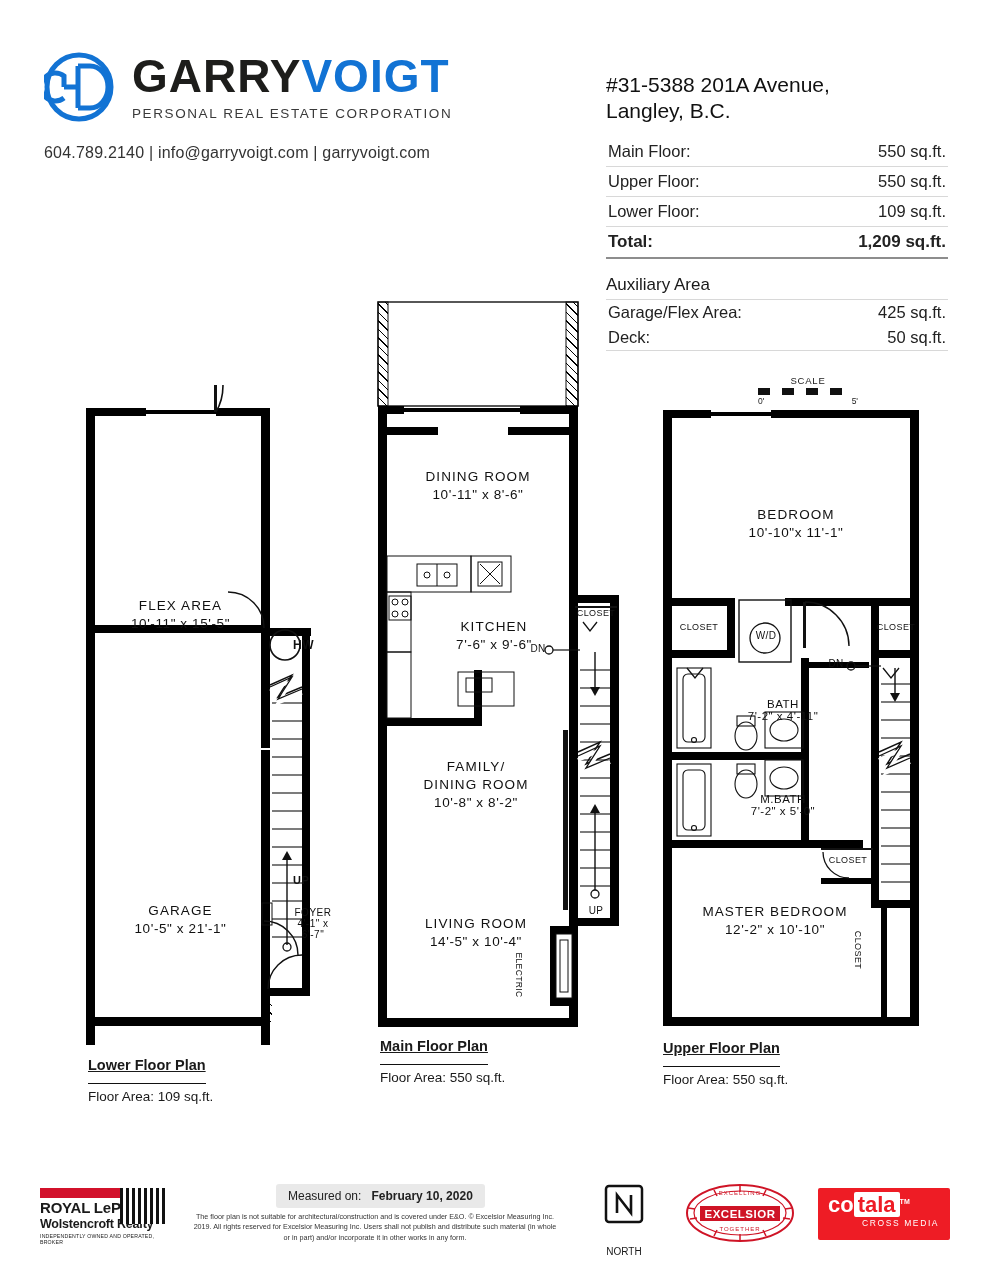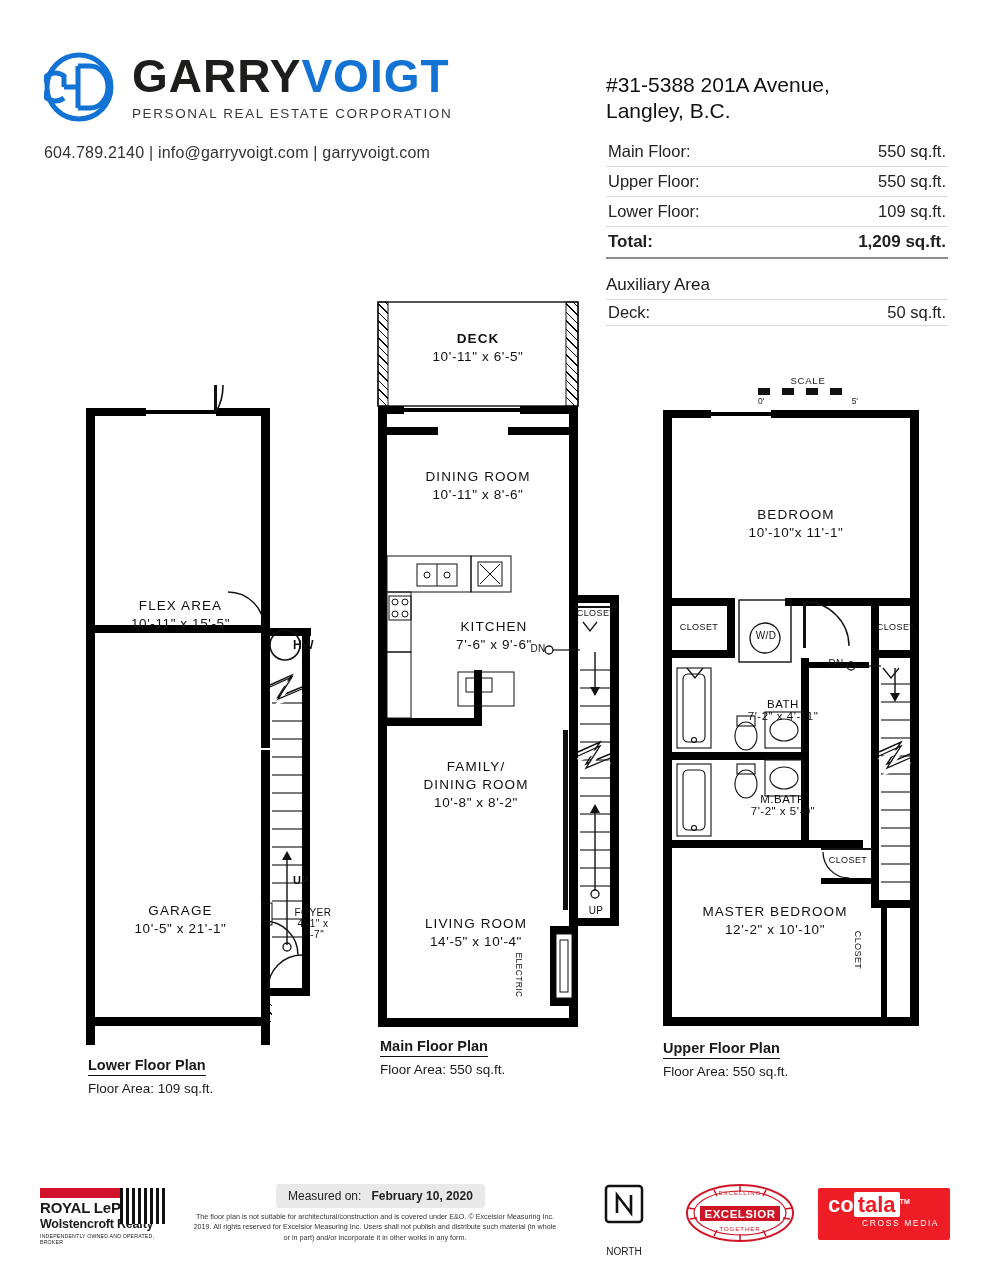--- a/index.html
+++ b/index.html
@@ -36,21 +36,21 @@
   
   .plans { position:absolute; left:0; top:290px; width:990px; height:820px; }
   .plan { position:absolute; }
   .room-label { position:absolute; text-align:center; font-size:13.5px; letter-spacing:.6px; color:#111; line-height:1.35; }
   .room-label .nm { font-weight:normal; letter-spacing:1.1px; }
   .room-label .dim { }
   .small-label { position:absolute; font-size:10px; letter-spacing:.5px; color:#111; text-align:center;padding-left:22px; }
   .tiny-label { position:absolute; font-size:8.5px; letter-spacing:.4px; color:#111; text-align:center; }
 
   .caption { position:absolute; font-size:14.5px; }
-  .caption .ttl { font-weight:bold; border-bottom:1px solid #111; padding-bottom:2px; display:inline-block; }
+  .caption .ttl { font-weight:bold; border-bottom:1px solid #111; padding-bottom:10px; display:inline-block;text-decoration:underline; }
   .caption .sub { display:block; margin-top:5px; font-size:13.5px; }
 
   .hatch {
     position:absolute;
     background-image: repeating-linear-gradient(45deg, #000 0 1px, rgba(0,0,0,0) 1px 6px);
   }
   .svgbox { position:absolute; left:0; top:0; }
 
   
   .footer { position:absolute; left:0; top:1170px; width:990px; height:111px; }
@@ -124,20 +124,24 @@
       <div class="spec-row">
         <span>Lower Floor:</span>
         <span>109 sq.ft.</span>
       </div>
       <div class="spec-row total">
         <span>Total:</span>
         <span>1,209 sq.ft.</span>
       </div>
     </div>
     <div class="aux-title">Auxiliary Area</div>
+    <div class="aux-row">
+      <span>Garage/Flex Area:</span>
+      <span>425 sq.ft.</span>
+    </div>
     <div class="aux-row">
       <span>Deck:</span>
       <span>50 sq.ft.</span>
     </div>
   </div>
 
   <div class="plans">
 
     <div class="scale-wrap" style="left:758px; top:85px; width:100px;">
       <div class="scale-title">SCALE</div>
@@ -331,24 +335,20 @@
         <rect x="193" y="440" width="5" height="180" fill="#111"></rect>
 
         <rect x="180" y="636" width="28" height="80" fill="#000"></rect>
         <rect x="186" y="644" width="16" height="64" fill="#fff" stroke="#111" stroke-width="1"></rect>
         <rect x="190" y="650" width="8" height="52" fill="#fff" stroke="#111" stroke-width="1"></rect>
       </svg>
 
       <div class="hatch" style="left:8px; top:12px; width:10px; height:104px;"></div>
       <div class="hatch" style="left:196px; top:12px; width:12px; height:104px;"></div>
 
-      <div class="room-label" style="left:30px; top:40px; width:156px;">
-        <div class="nm" style="font-weight:bold;">DECK</div>
-        <div class="dim">10'-11" x  6'-5"</div>
-      </div>
       <div class="room-label" style="left:24px; top:178px; width:168px;">
         <div class="nm">DINING ROOM</div>
         <div class="dim">10'-11" x  8'-6"</div>
       </div>
       <div class="room-label" style="left:56px; top:328px; width:136px;">
         <div class="nm">KITCHEN</div>
         <div class="dim">7'-6"  x  9'-6"</div>
       </div>
       <div class="room-label" style="left:22px; top:468px; width:168px;">
         <div class="nm">FAMILY/</div>

